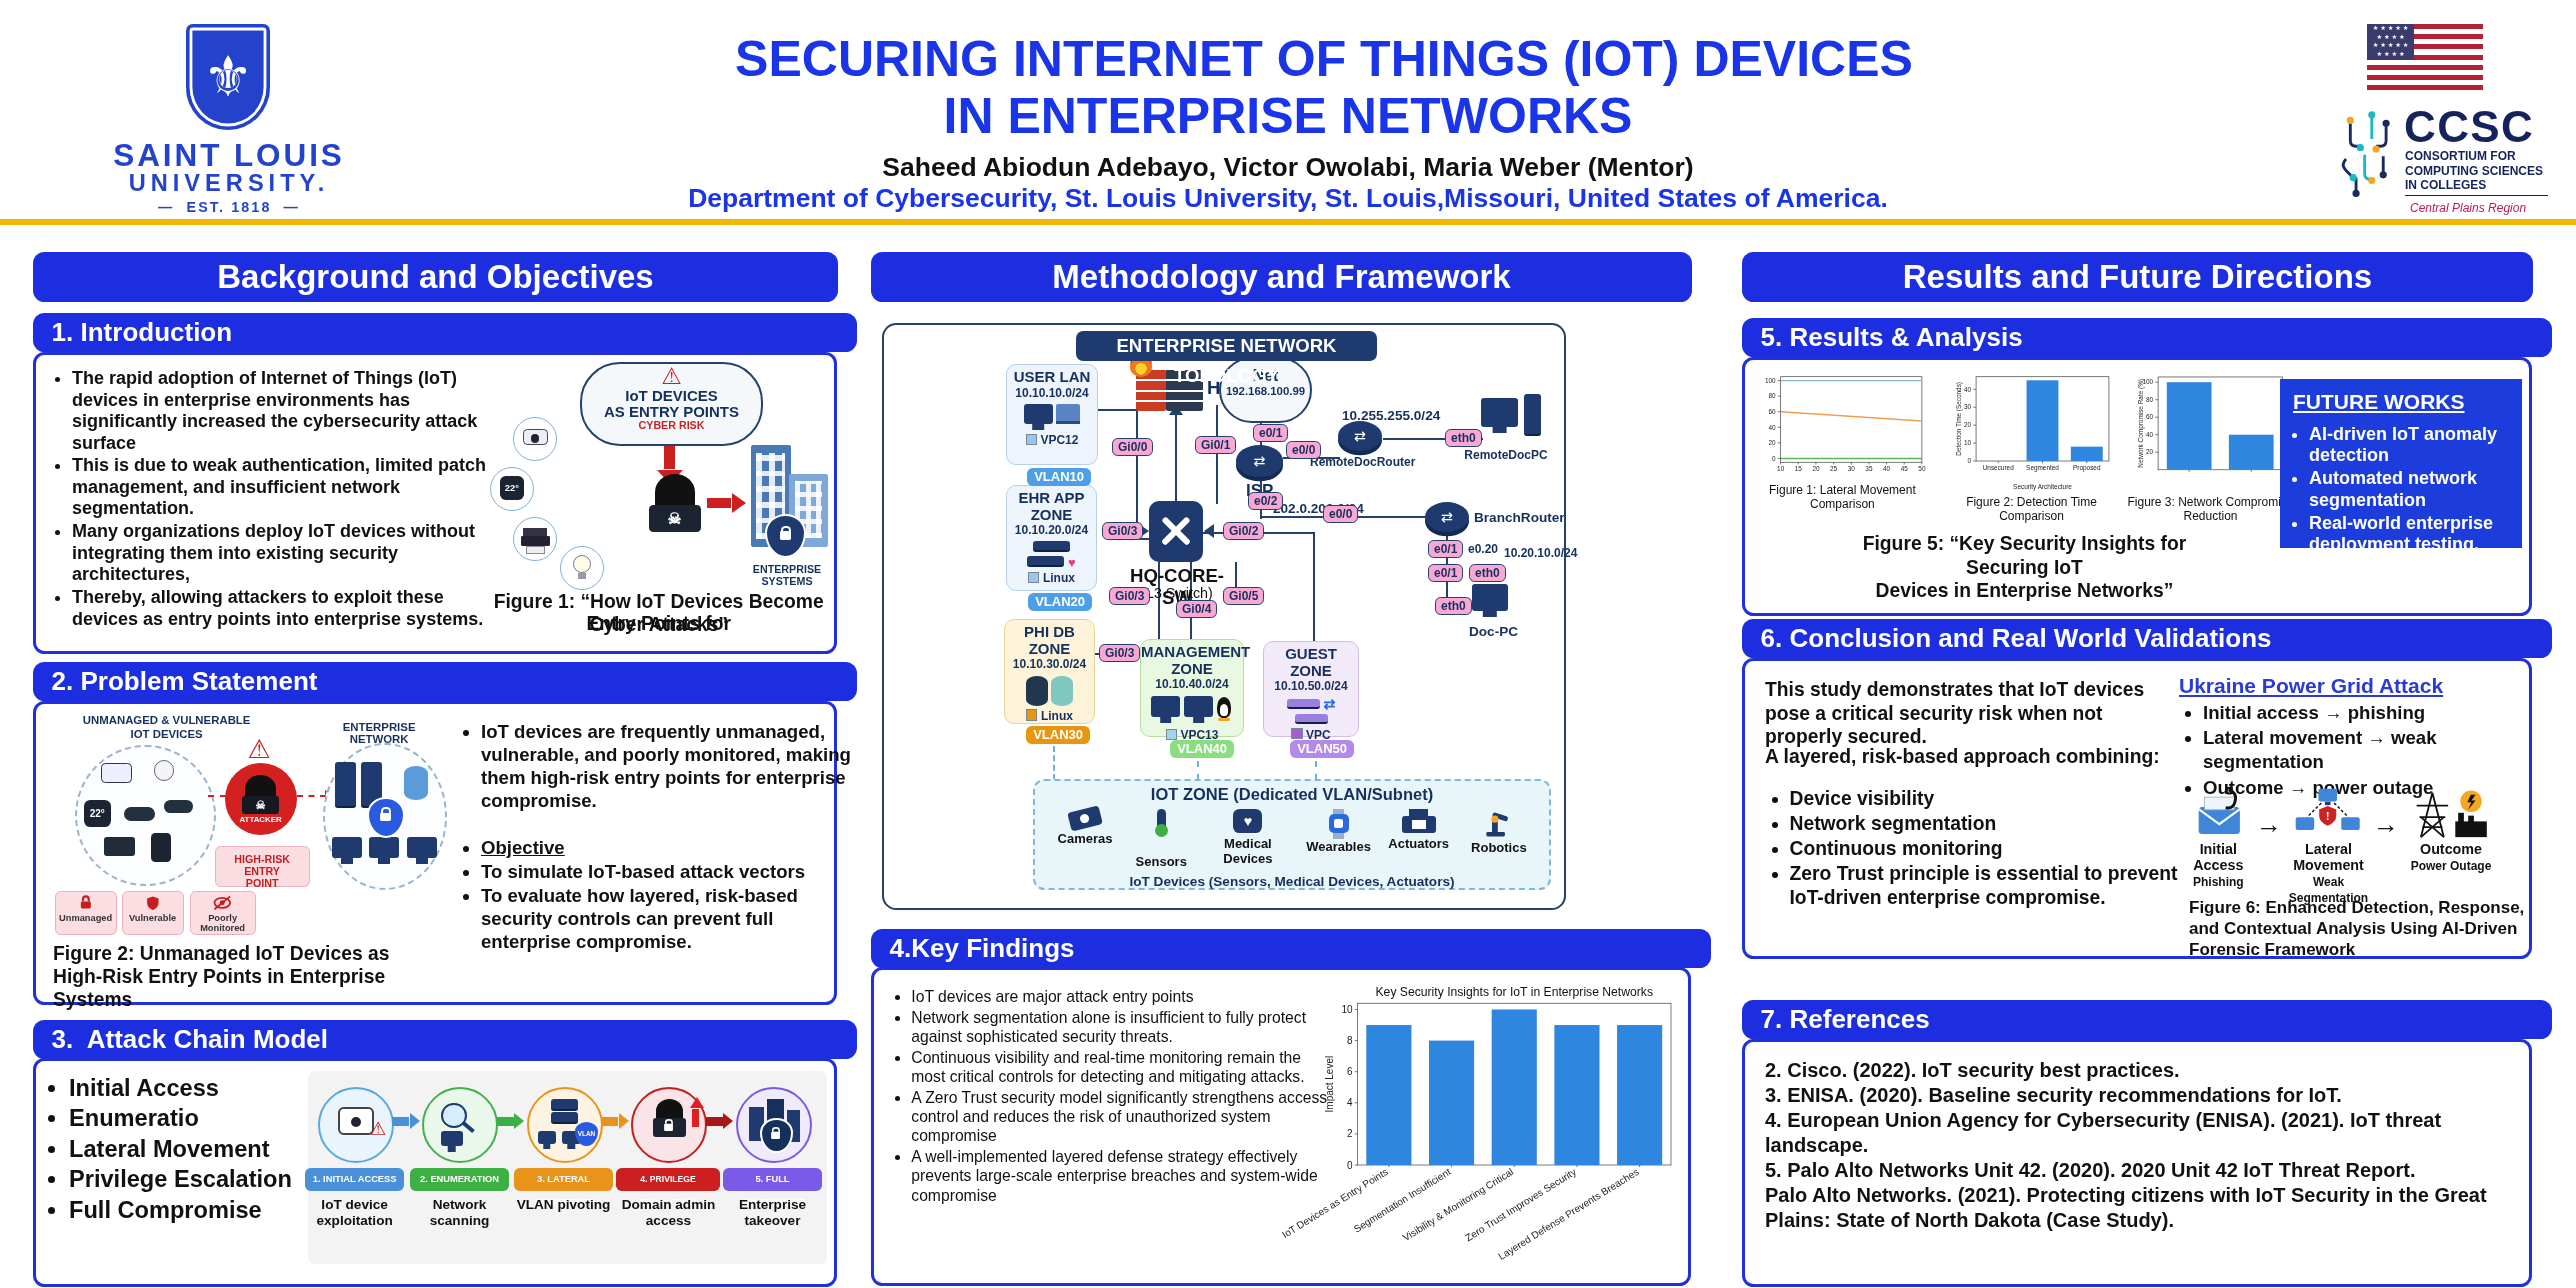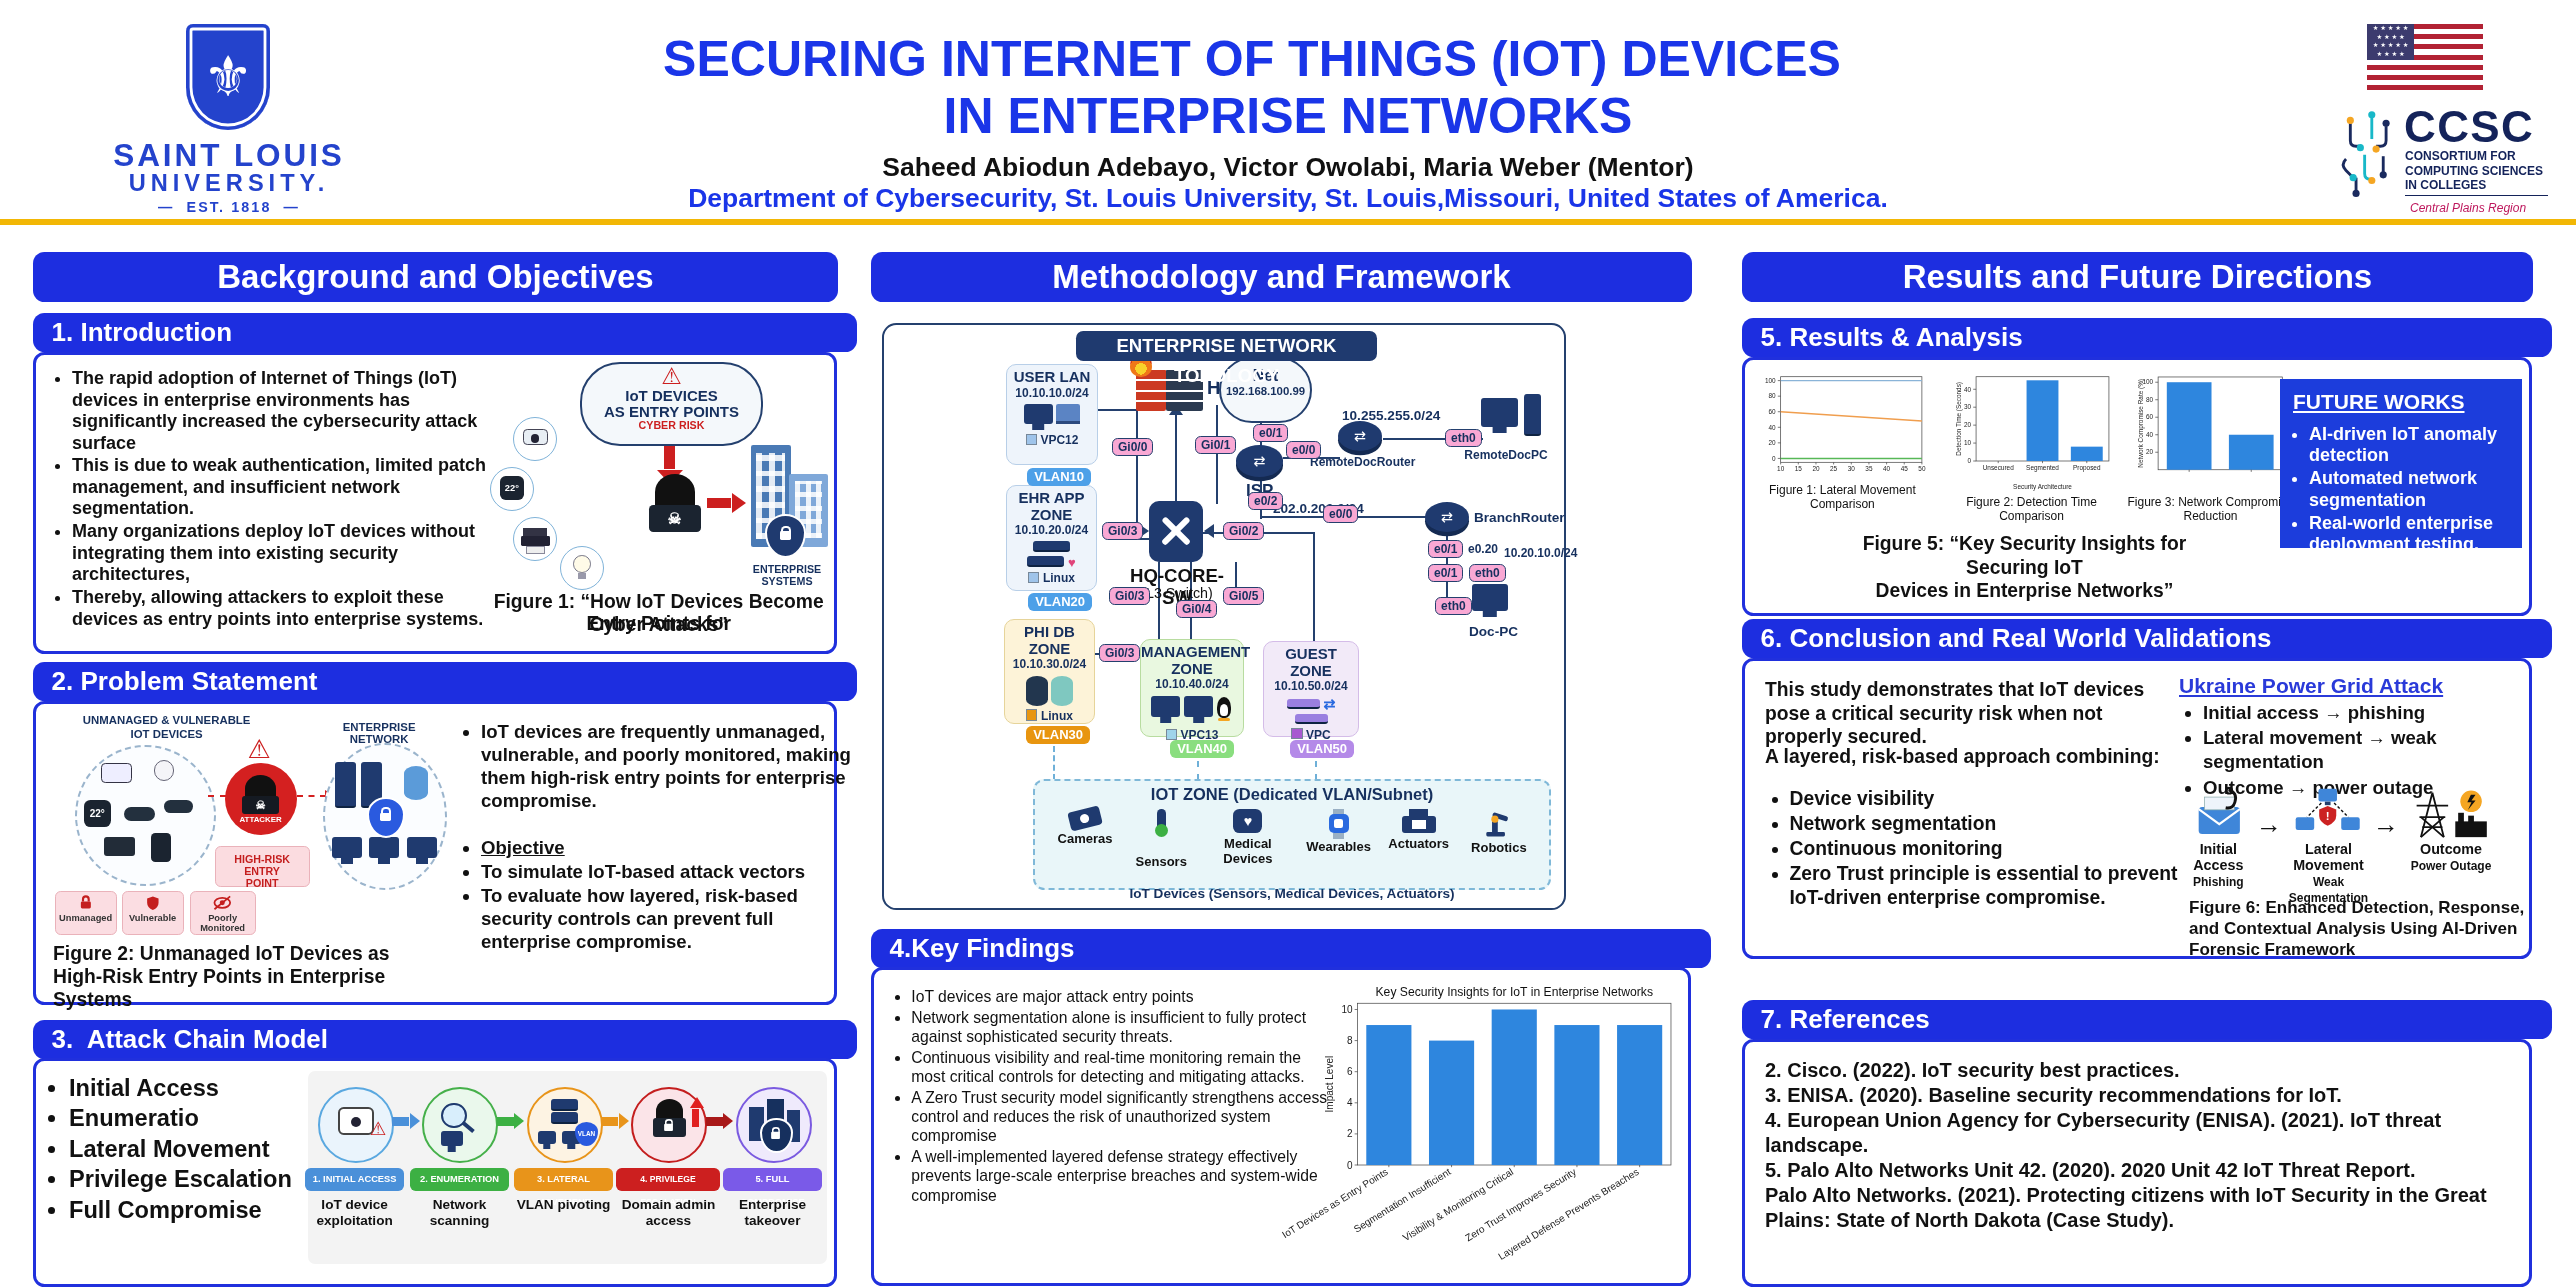--- a/index.html
+++ b/index.html
@@ -46,21 +46,21 @@
 
   <div class="abs" style="left:100px;top:14.3px;width:258px;height:204px;text-align:center">
     <div class="abs" style="left:86px;top:10px;width:84px;height:106px;background:#2443cc;border-radius:7.2px 7.2px 52% 52%/7.2px 7.2px 42% 42%;box-shadow:inset 0 0 0 3.6px #2443cc,inset 0 0 0 6.4px #fff;display:flex;align-items:center;justify-content:center">
       <span style="color:#fff;font-size:56px;line-height:56px">⚜</span>
     </div>
     <div class="abs b" style="left:0;top:123px;width:258px;font-size:31.5px;letter-spacing:2.9px;color:#2443cc">SAINT LOUIS</div>
     <div class="abs b" style="left:0;top:156px;width:258px;font-size:23.6px;letter-spacing:5px;color:#2443cc">UNIVERSITY.</div>
     <div class="abs b" style="left:0;top:185px;width:258px;font-size:14.3px;letter-spacing:2.1px;color:#2443cc">—&nbsp;&nbsp;<span>EST. 1818</span>&nbsp;&nbsp;—</div>
   </div>
 
-  <div class="abs b" style="left:608px;top:30px;width:1288px;text-align:center;font-size:50px;color:#1a35e8">SECURING INTERNET OF THINGS (IOT) DEVICES</div>
+  <div class="abs b" style="left:680px;top:30px;width:1288px;text-align:center;font-size:50px;color:#1a35e8">SECURING INTERNET OF THINGS (IOT) DEVICES</div>
   <div class="abs b" style="left:644px;top:87px;width:1288px;text-align:center;font-size:50px;color:#1a35e8">IN ENTERPRISE NETWORKS</div>
   <div class="abs b" style="left:644px;top:152px;width:1288px;text-align:center;font-size:26.5px;color:#111">Saheed Abiodun Adebayo, Victor Owolabi, Maria Weber (Mentor)</div>
   <div class="abs b" style="left:501px;top:183px;width:1574px;text-align:center;font-size:26.5px;color:#1a35e8">Department of Cybersecurity, St. Louis University, St. Louis,Missouri, United States of America.</div>
 
   <div class="abs" style="left:2367px;top:24px;width:116px;height:66px;background:repeating-linear-gradient(180deg,#b22234 0 5.1px,#fff 5.1px 10.2px)">
     <div class="abs" style="left:0;top:0;width:47px;height:36px;background:#3c3b6e;color:#fff;font-size:6.4px;line-height:8.6px;text-align:center;overflow:hidden">★ ★ ★ ★ ★<br>★ ★ ★ ★<br>★ ★ ★ ★ ★<br>★ ★ ★ ★</div>
   </div>
 
   <div class="abs" style="left:2336px;top:102px;width:229px;height:114px">
     <svg width="63" height="93" viewBox="0 0 88 130" style="position:absolute;left:0;top:7.2px">
@@ -451,21 +451,21 @@
             <div style="margin:0 auto;width:34px;height:17px;background:#1f3a6f;border-radius:2.9px"><span style="display:inline-block;width:14.3px;height:8.6px;background:#fff;margin-top:4.3px"></span></div>
             <div class="b" style="font-size:13px;margin-top:3.6px">Actuators</div>
           </div>
         <div style="width:72px"><svg width="33" height="29" viewBox="0 0 46 40">
               <rect x="6" y="32" width="26" height="6" rx="2" fill="#1f3a6f"></rect>
               <rect x="14" y="14" width="8" height="20" fill="#1f3a6f"></rect>
               <rect x="16" y="4" width="22" height="7" rx="3" fill="#1f3a6f" transform="rotate(18 16 4)"></rect>
               <circle cx="18" cy="14" r="5" fill="#f5a623"></circle>
             </svg><div class="b" style="font-size:13px">Robotics</div></div>
       </div>
-      <div class="b" style="font-size:13.6px;color:#16305e;margin-top:17px">IoT Devices (Sensors, Medical Devices, Actuators)</div>
+      <div class="b" style="font-size:13.6px;color:#16305e;margin-top:5px">IoT Devices (Sensors, Medical Devices, Actuators)</div>
     </div>
   </div>
 
   <div class="bar sec" style="left:871px;top:929px;width:821px"><span>4.Key Findings</span></div>
   <div class="panel" style="left:871px;top:967px;width:814px;height:313px">
     <ul class="bl" style="position:absolute;left:14.3px;top:17px;width:422px;font-size:15.7px;line-height:19.3px">
       <li>IoT devices are major attack entry points</li>
       <li>Network segmentation alone is insufficient to fully protect against sophisticated security threats.</li>
       <li>Continuous visibility and real-time monitoring remain the most critical controls for detecting and mitigating attacks.</li>
       <li>A Zero Trust security model significantly strengthens access control and reduces the risk of unauthorized system compromise</li>

